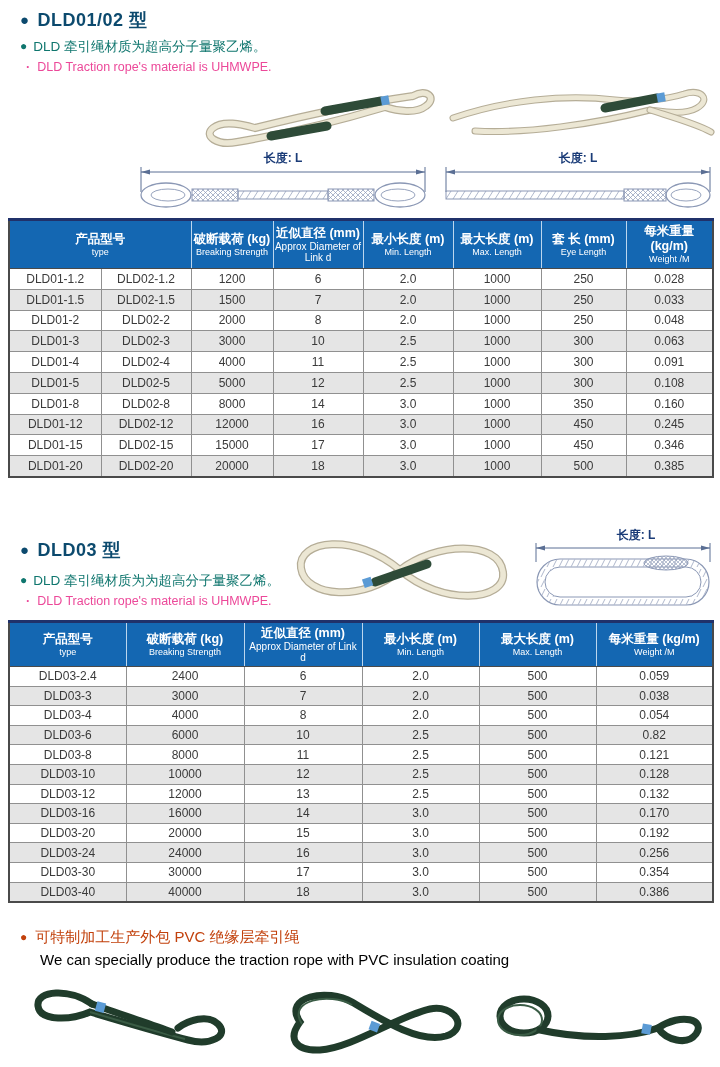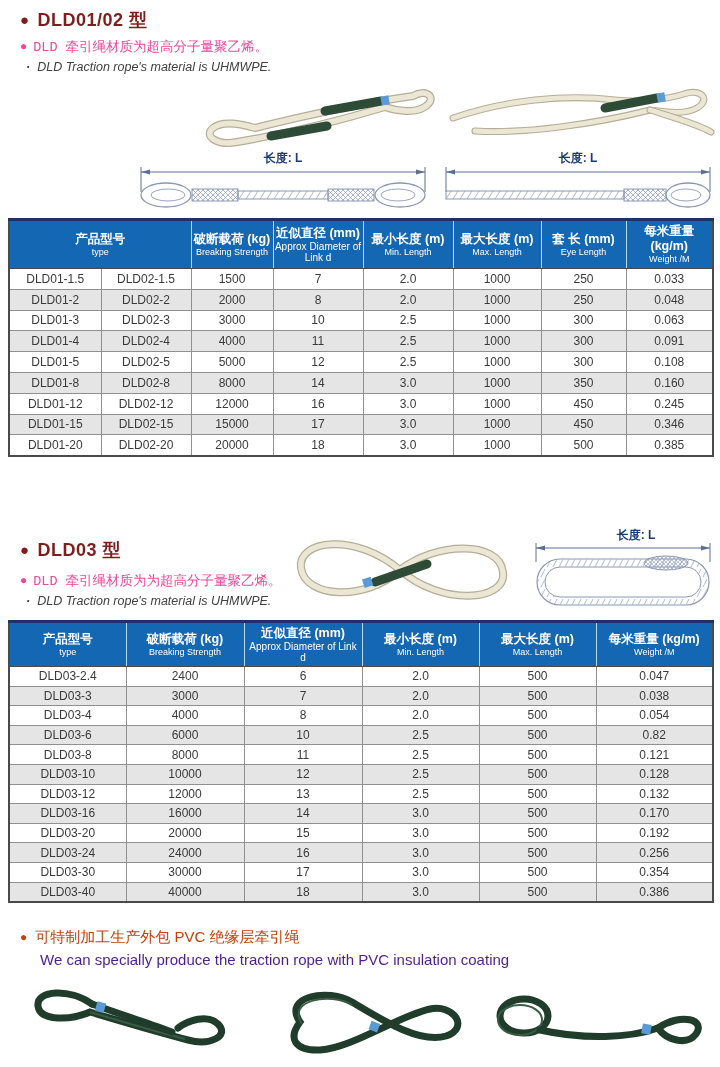--- a/index.html
+++ b/index.html
@@ -1,29 +1,29 @@
 <!DOCTYPE html>
 <html><head>
 <meta charset="utf-8">
 <style>
   html,body{margin:0;padding:0;background:#fff;}
   .page{
     position:relative;width:720px;height:1067px;background:#fff;overflow:hidden;
     font-family:"Liberation Sans", sans-serif;color:#1a1a1a;
   }
   .abs{position:absolute;}
-  .sec-title{font-size:18px;font-weight:bold;color:#7f1d1d;letter-spacing:.5px;}
+  .sec-title{font-size:18px;font-weight:bold;color:#0c4a6e;letter-spacing:.5px;}
   .sec-title .disc{font-size:15px;vertical-align:1px;margin-right:8px;}
-  .bullet-cn{font-size:13.5px;color:#ec4899;font-family:Liberation Mono, monospace;}
+  .bullet-cn{font-size:13.5px;color:#0f766e;}
   .bullet-cn .disc{font-size:12px;margin-right:6px;vertical-align:1px;}
-  .bullet-en{font-size:12.5px;color:#404040;font-style:italic;}
+  .bullet-en{font-size:12.5px;color:#ec4899;}
   .bullet-en .dot{margin-right:7px;font-weight:bold;}
   .h3-cn{font-size:15px;color:#c2410c;}
   .h3-cn .disc{font-size:12px;margin-right:8px;vertical-align:1px;}
-  .h3-en{font-size:15px;color:#4c1d95;}
+  .h3-en{font-size:15px;color:#000000;}
 
   table.spec{
     border-collapse:collapse;table-layout:fixed;background:#fff;
     border:2px solid #4a4a4a;border-top:3px solid #20316a;
   }
   table.spec th{
     background:#1467b2;color:#fff;font-weight:normal;
     border-left:1px solid #bcd6ee;border-bottom:1px solid #4a4a4a;
     padding:3px 1px;vertical-align:middle;
   }
@@ -156,20 +156,30 @@
           <div class="h-en">Eye Length</div>
         </th>
         <th>
           <div class="h-cn">每米重量 (kg/m)</div>
           <div class="h-en">Weight /M</div>
         </th>
       </tr>
     </thead>
     <tbody>
         <tr>
+          <td>DLD01-1.2</td>
+          <td>DLD02-1.2</td>
+          <td>1200</td>
+          <td>6</td>
+          <td>2.0</td>
+          <td>1000</td>
+          <td>250</td>
+          <td>0.028</td>
+        </tr>
+        <tr>
           <td>DLD01-1.5</td>
           <td>DLD02-1.5</td>
           <td>1500</td>
           <td>7</td>
           <td>2.0</td>
           <td>1000</td>
           <td>250</td>
           <td>0.033</td>
         </tr>
         <tr>
@@ -330,21 +340,21 @@
         </th>
       </tr>
     </thead>
     <tbody>
         <tr>
           <td>DLD03-2.4</td>
           <td>2400</td>
           <td>6</td>
           <td>2.0</td>
           <td>500</td>
-          <td>0.047</td>
+          <td>0.059</td>
         </tr>
         <tr>
           <td>DLD03-3</td>
           <td>3000</td>
           <td>7</td>
           <td>2.0</td>
           <td>500</td>
           <td>0.038</td>
         </tr>
         <tr>

